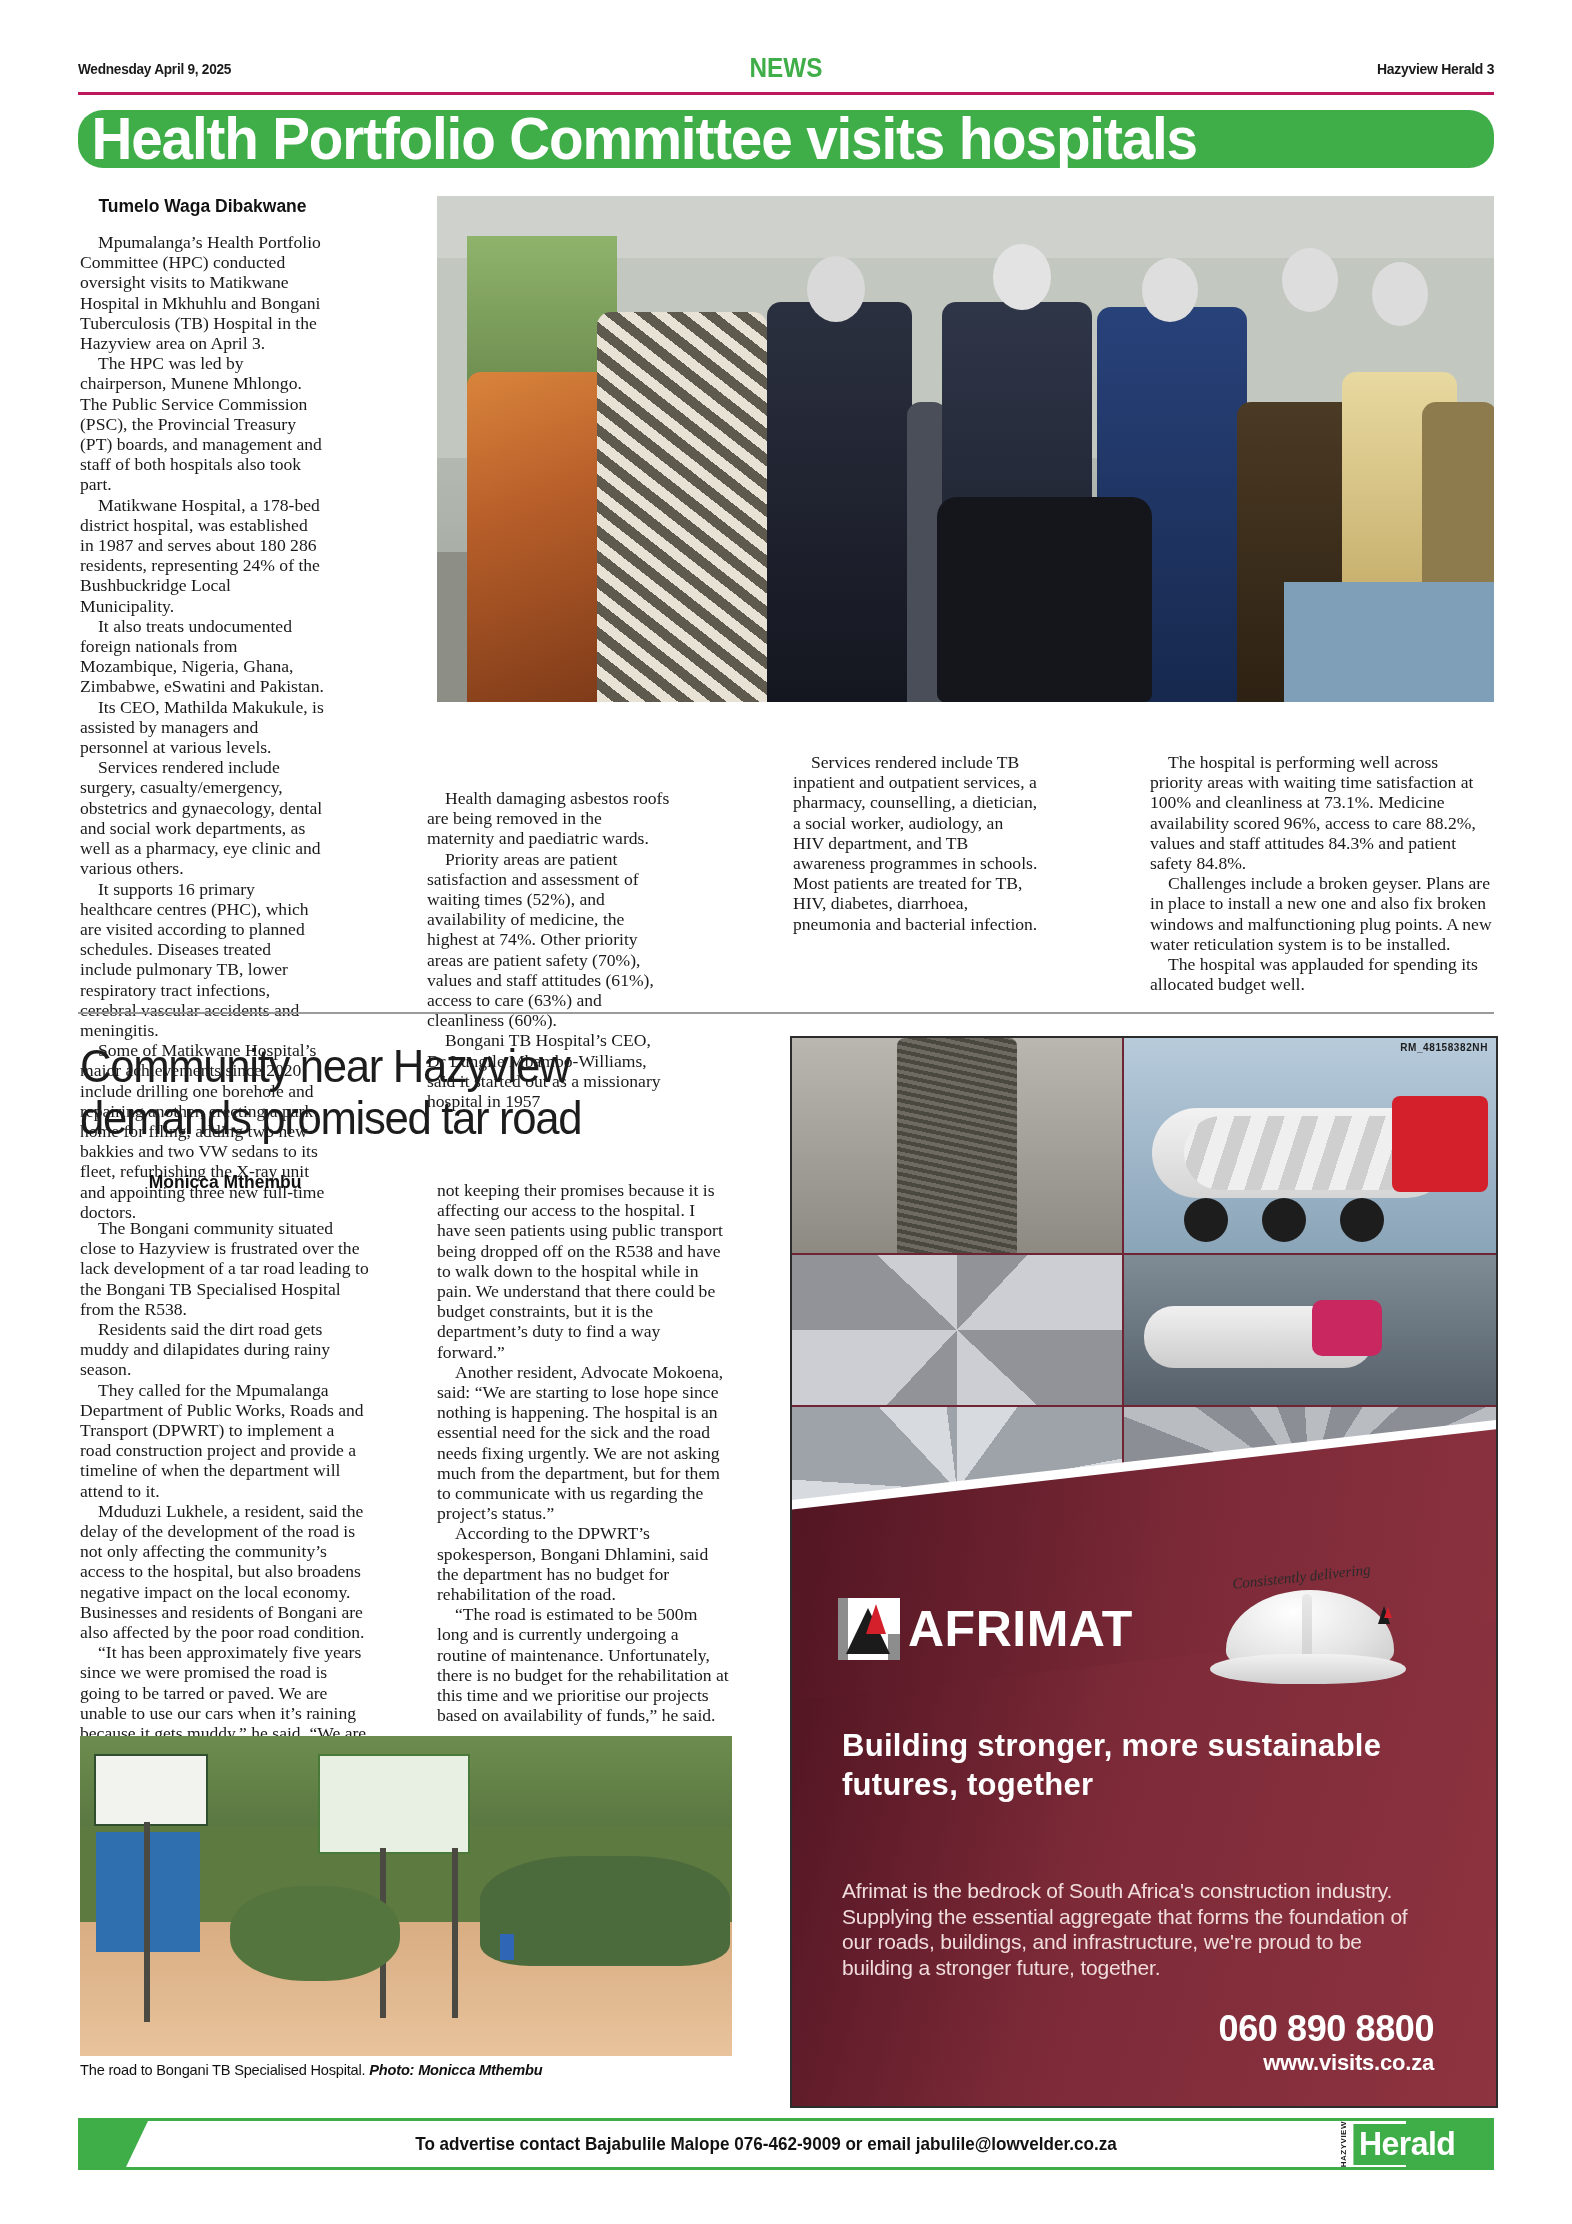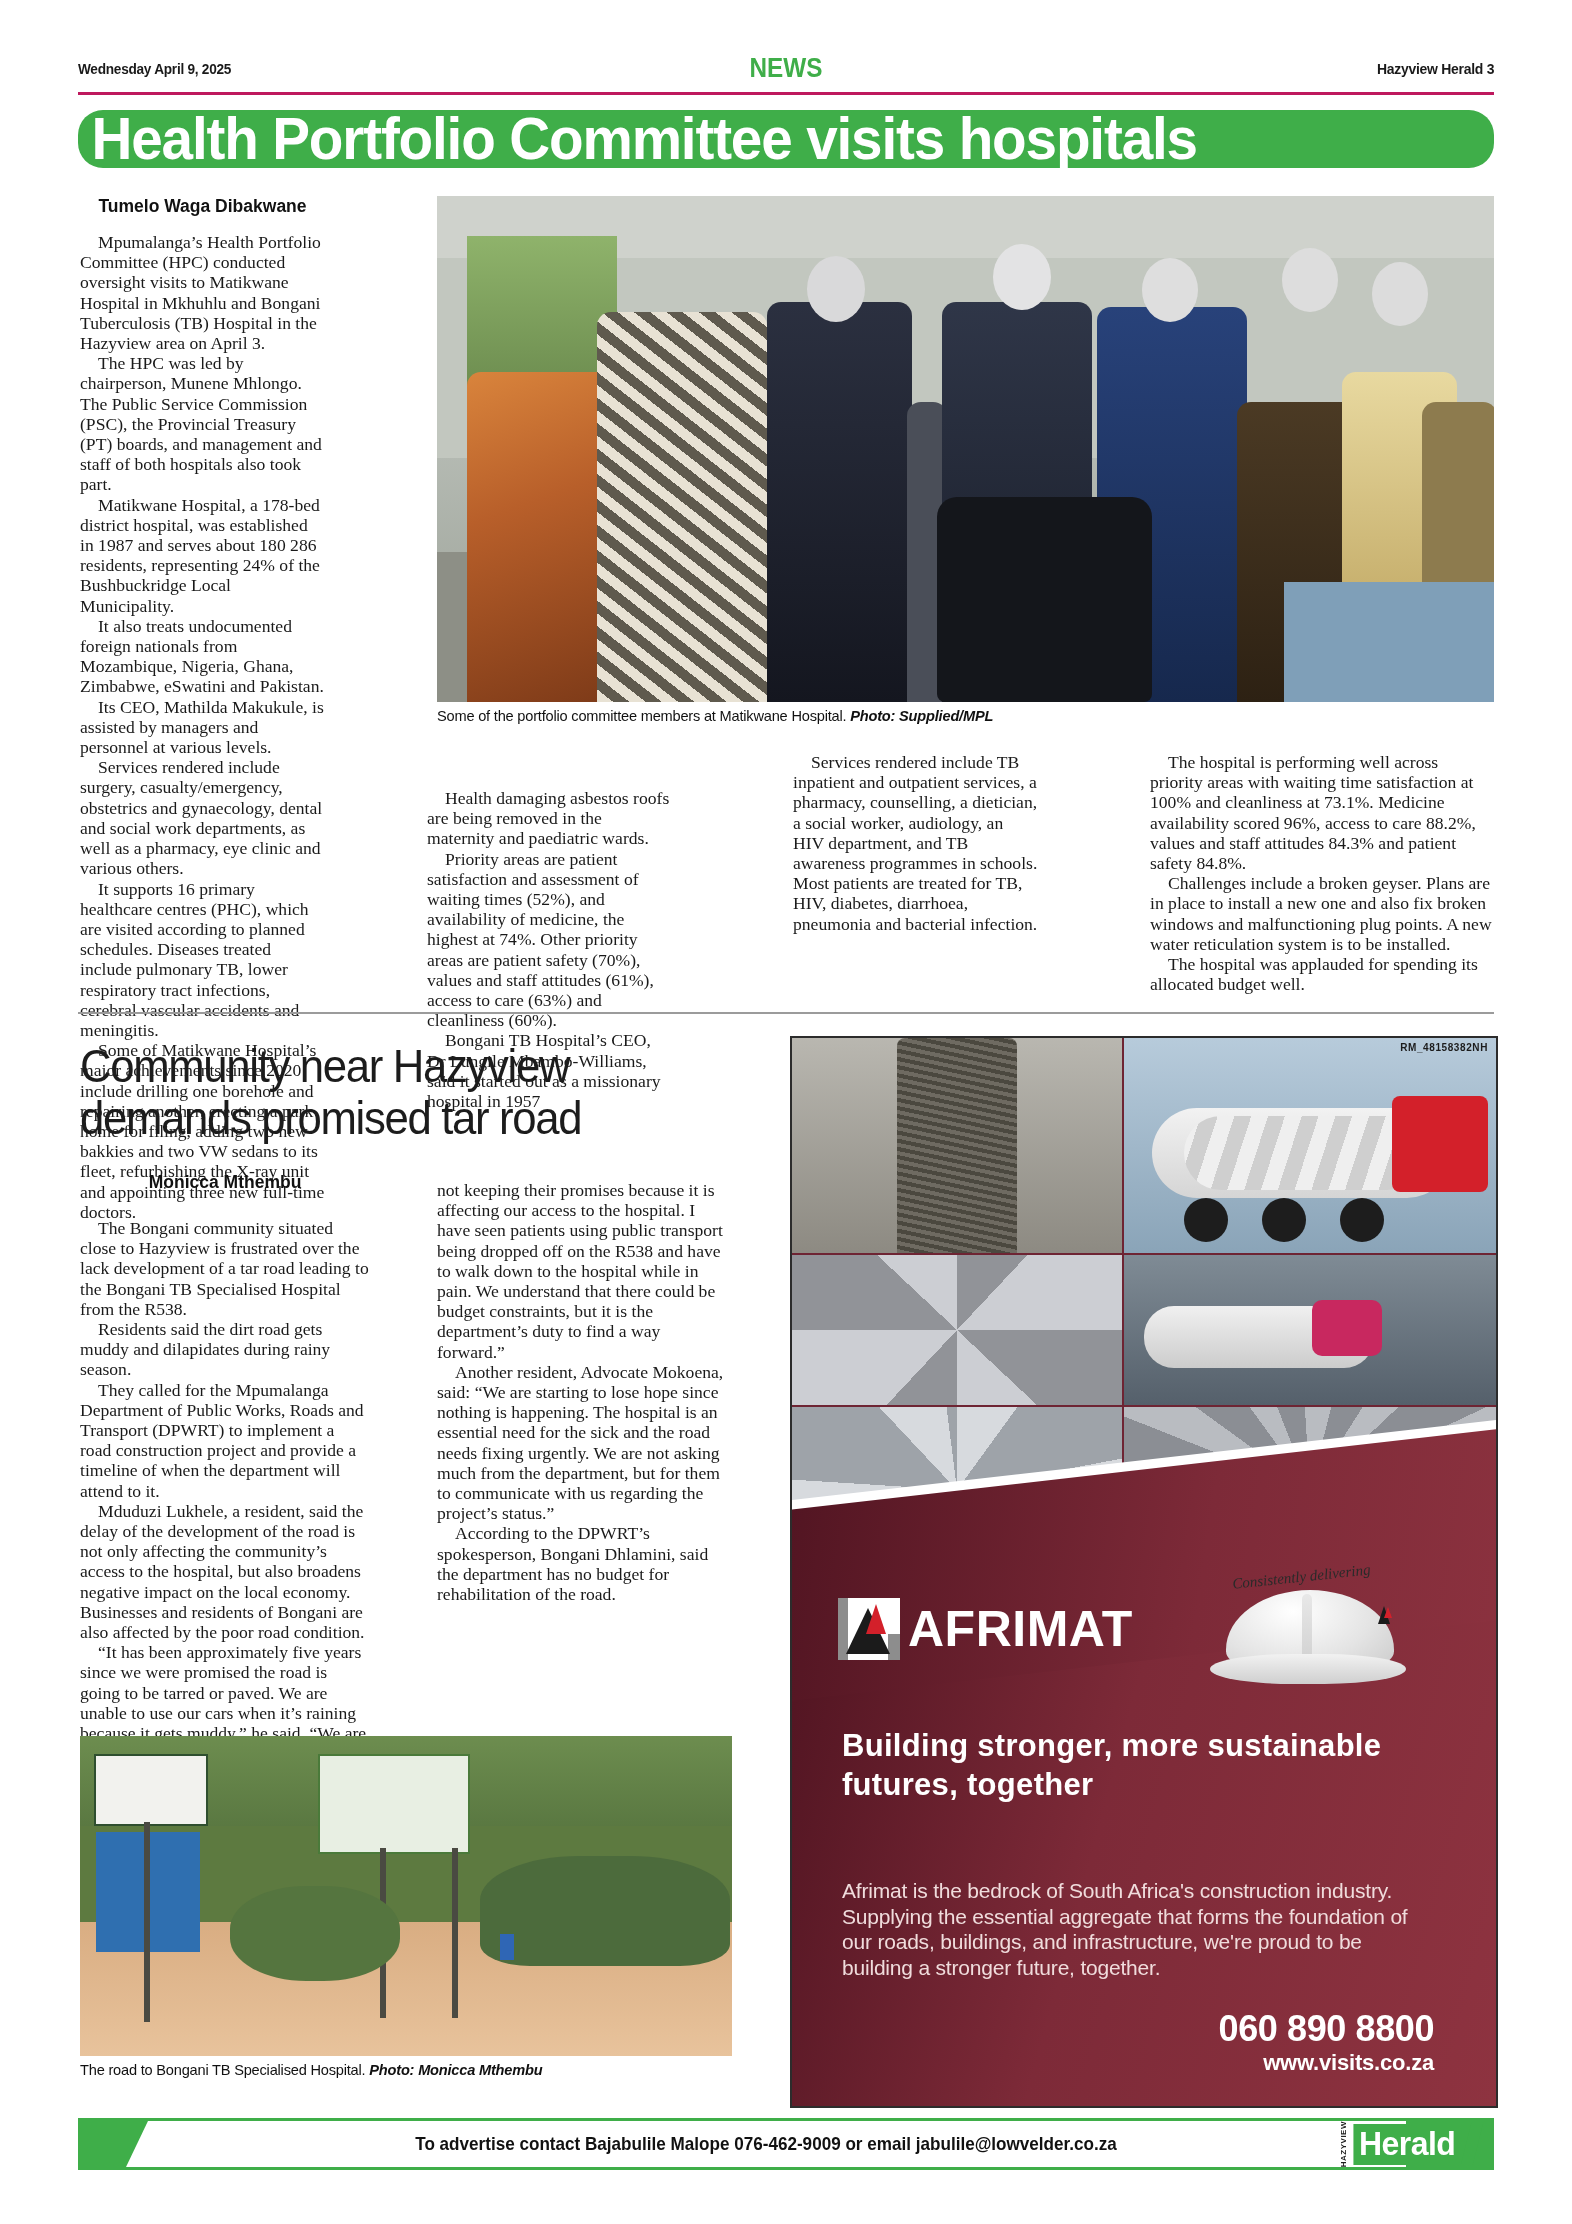--- a/index.html
+++ b/index.html
@@ -334,24 +334,20 @@
     <div style="position:absolute; left:500px; bottom:0; width:215px; height:205px; background:#14161b; border-radius:20px 20px 8px 8px;"></div>
 
     <div style="position:absolute; right:0; bottom:0; width:210px; height:120px; background:#7f9fb8;"></div>
 
     <div style="position:absolute; left:370px; top:60px; width:58px; height:66px; border-radius:50%; background:#d9d9da;"></div>
     <div style="position:absolute; left:556px; top:48px; width:58px; height:66px; border-radius:50%; background:#e3e3e4;"></div>
     <div style="position:absolute; left:705px; top:62px; width:56px; height:64px; border-radius:50%; background:#dedede;"></div>
     <div style="position:absolute; left:845px; top:52px; width:56px; height:64px; border-radius:50%; background:#ddd;"></div>
     <div style="position:absolute; left:935px; top:66px; width:56px; height:64px; border-radius:50%; background:#dcdcdc;"></div>
   </div>
-  <div id="cap1" class="cap">
-    <span>Some of the portfolio committee members at Matikwane Hospital.</span>
-    <b>Photo: Supplied/MPL</b>
-  </div>
 
   <div class="c4 col-text" id="a1-c1">
     <p style="visibility:hidden;height:0;overflow:hidden">It supports 16 primary healthcare centres (PHC), which are visited according to planned schedules. Diseases treated include pulmonary TB, lower respiratory tract infections, cerebral vascular accidents and meningitis.</p>
   </div>
   <div class="c4 col-text" id="a1-c2">
     <p>Health damaging asbestos roofs are being removed in the maternity and paediatric wards.</p>
     <p>Priority areas are patient satisfaction and assessment of waiting times (52%), and availability of medicine, the highest at 74%. Other priority areas are patient safety (70%), values and staff attitudes (61%), access to care (63%) and cleanliness (60%).</p>
     <p>Bongani TB Hospital’s CEO, Dr Lungile Mbambo-Williams, said it started out as a missionary hospital in 1957</p>
   </div>
   <div class="c4 col-text" id="a1-c3">
@@ -377,20 +373,21 @@
     <p>Residents said the dirt road gets muddy and dilapidates during rainy season.</p>
     <p>They called for the Mpumalanga Department of Public Works, Roads and Transport (DPWRT) to implement a road construction project and provide a timeline of when the department will attend to it.</p>
     <p>Mduduzi Lukhele, a resident, said the delay of the development of the road is not only affecting the community’s access to the hospital, but also broadens negative impact on the local economy. Businesses and residents of Bongani are also affected by the poor road condition.</p>
     <p>“It has been approximately five years since we were promised the road is going to be tarred or paved. We are unable to use our cars when it’s raining because it gets muddy,” he said. “We are tired of waiting. I keep asking myself why they are</p>
   </div>
 
   <div id="a2-c2" class="col-text">
     <p class="noindent">not keeping their promises because it is affecting our access to the hospital. I have seen patients using public transport being dropped off on the R538 and have to walk down to the hospital while in pain. We understand that there could be budget constraints, but it is the department’s duty to find a way forward.”</p>
     <p>Another resident, Advocate Mokoena, said: “We are starting to lose hope since nothing is happening. The hospital is an essential need for the sick and the road needs fixing urgently. We are not asking much from the department, but for them to communicate with us regarding the project’s status.”</p>
     <p>According to the DPWRT’s spokesperson, Bongani Dhlamini, said the department has no budget for rehabilitation of the road.</p>
+    <p>“The road is estimated to be 500m long and is currently undergoing a routine of maintenance. Unfortunately, there is no budget for the rehabilitation at this time and we prioritise our projects based on availability of funds,” he said.</p>
   </div>
 
   <div class="photo2">
     <div class="road-sky"></div>
     <div class="road-bush"></div>
     <div class="road-dirt"></div>
     <div class="road-sign"></div>
     <div class="road-sign2"></div>
     <div class="road-board"></div>
     <div style="position:absolute; left:64px; top:86px; width:6px; height:200px; background:#4a4a42;"></div>

